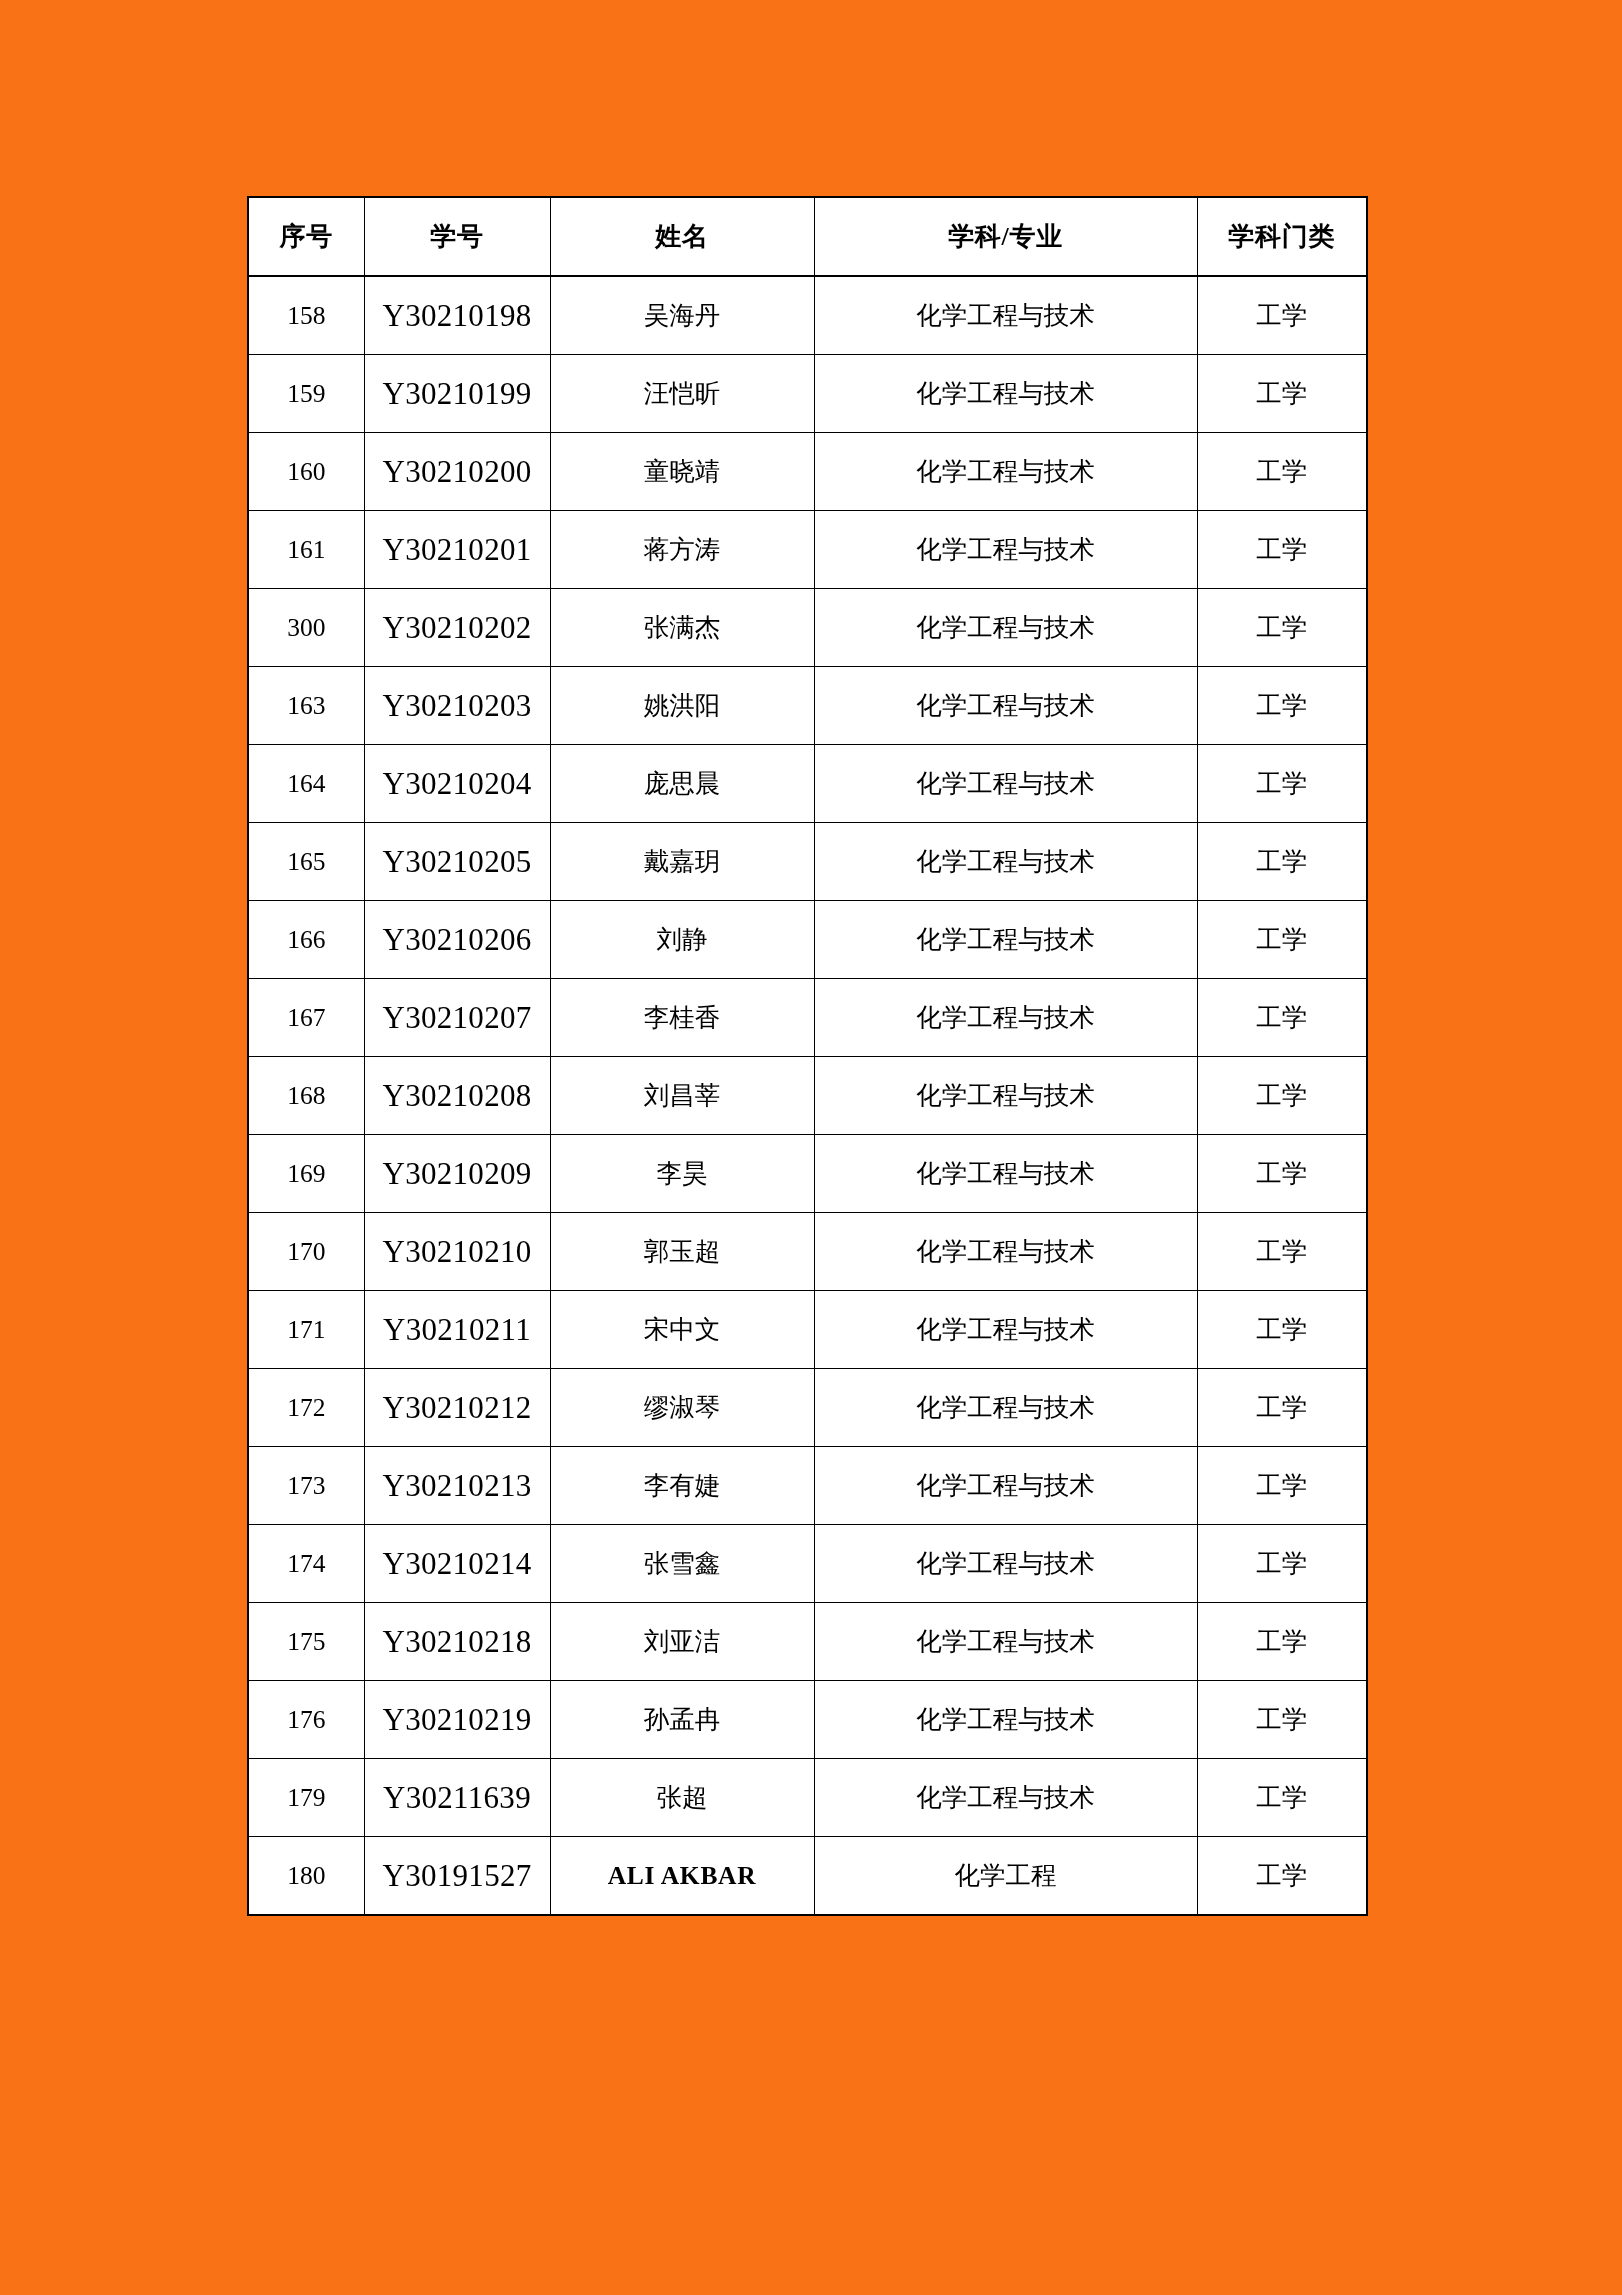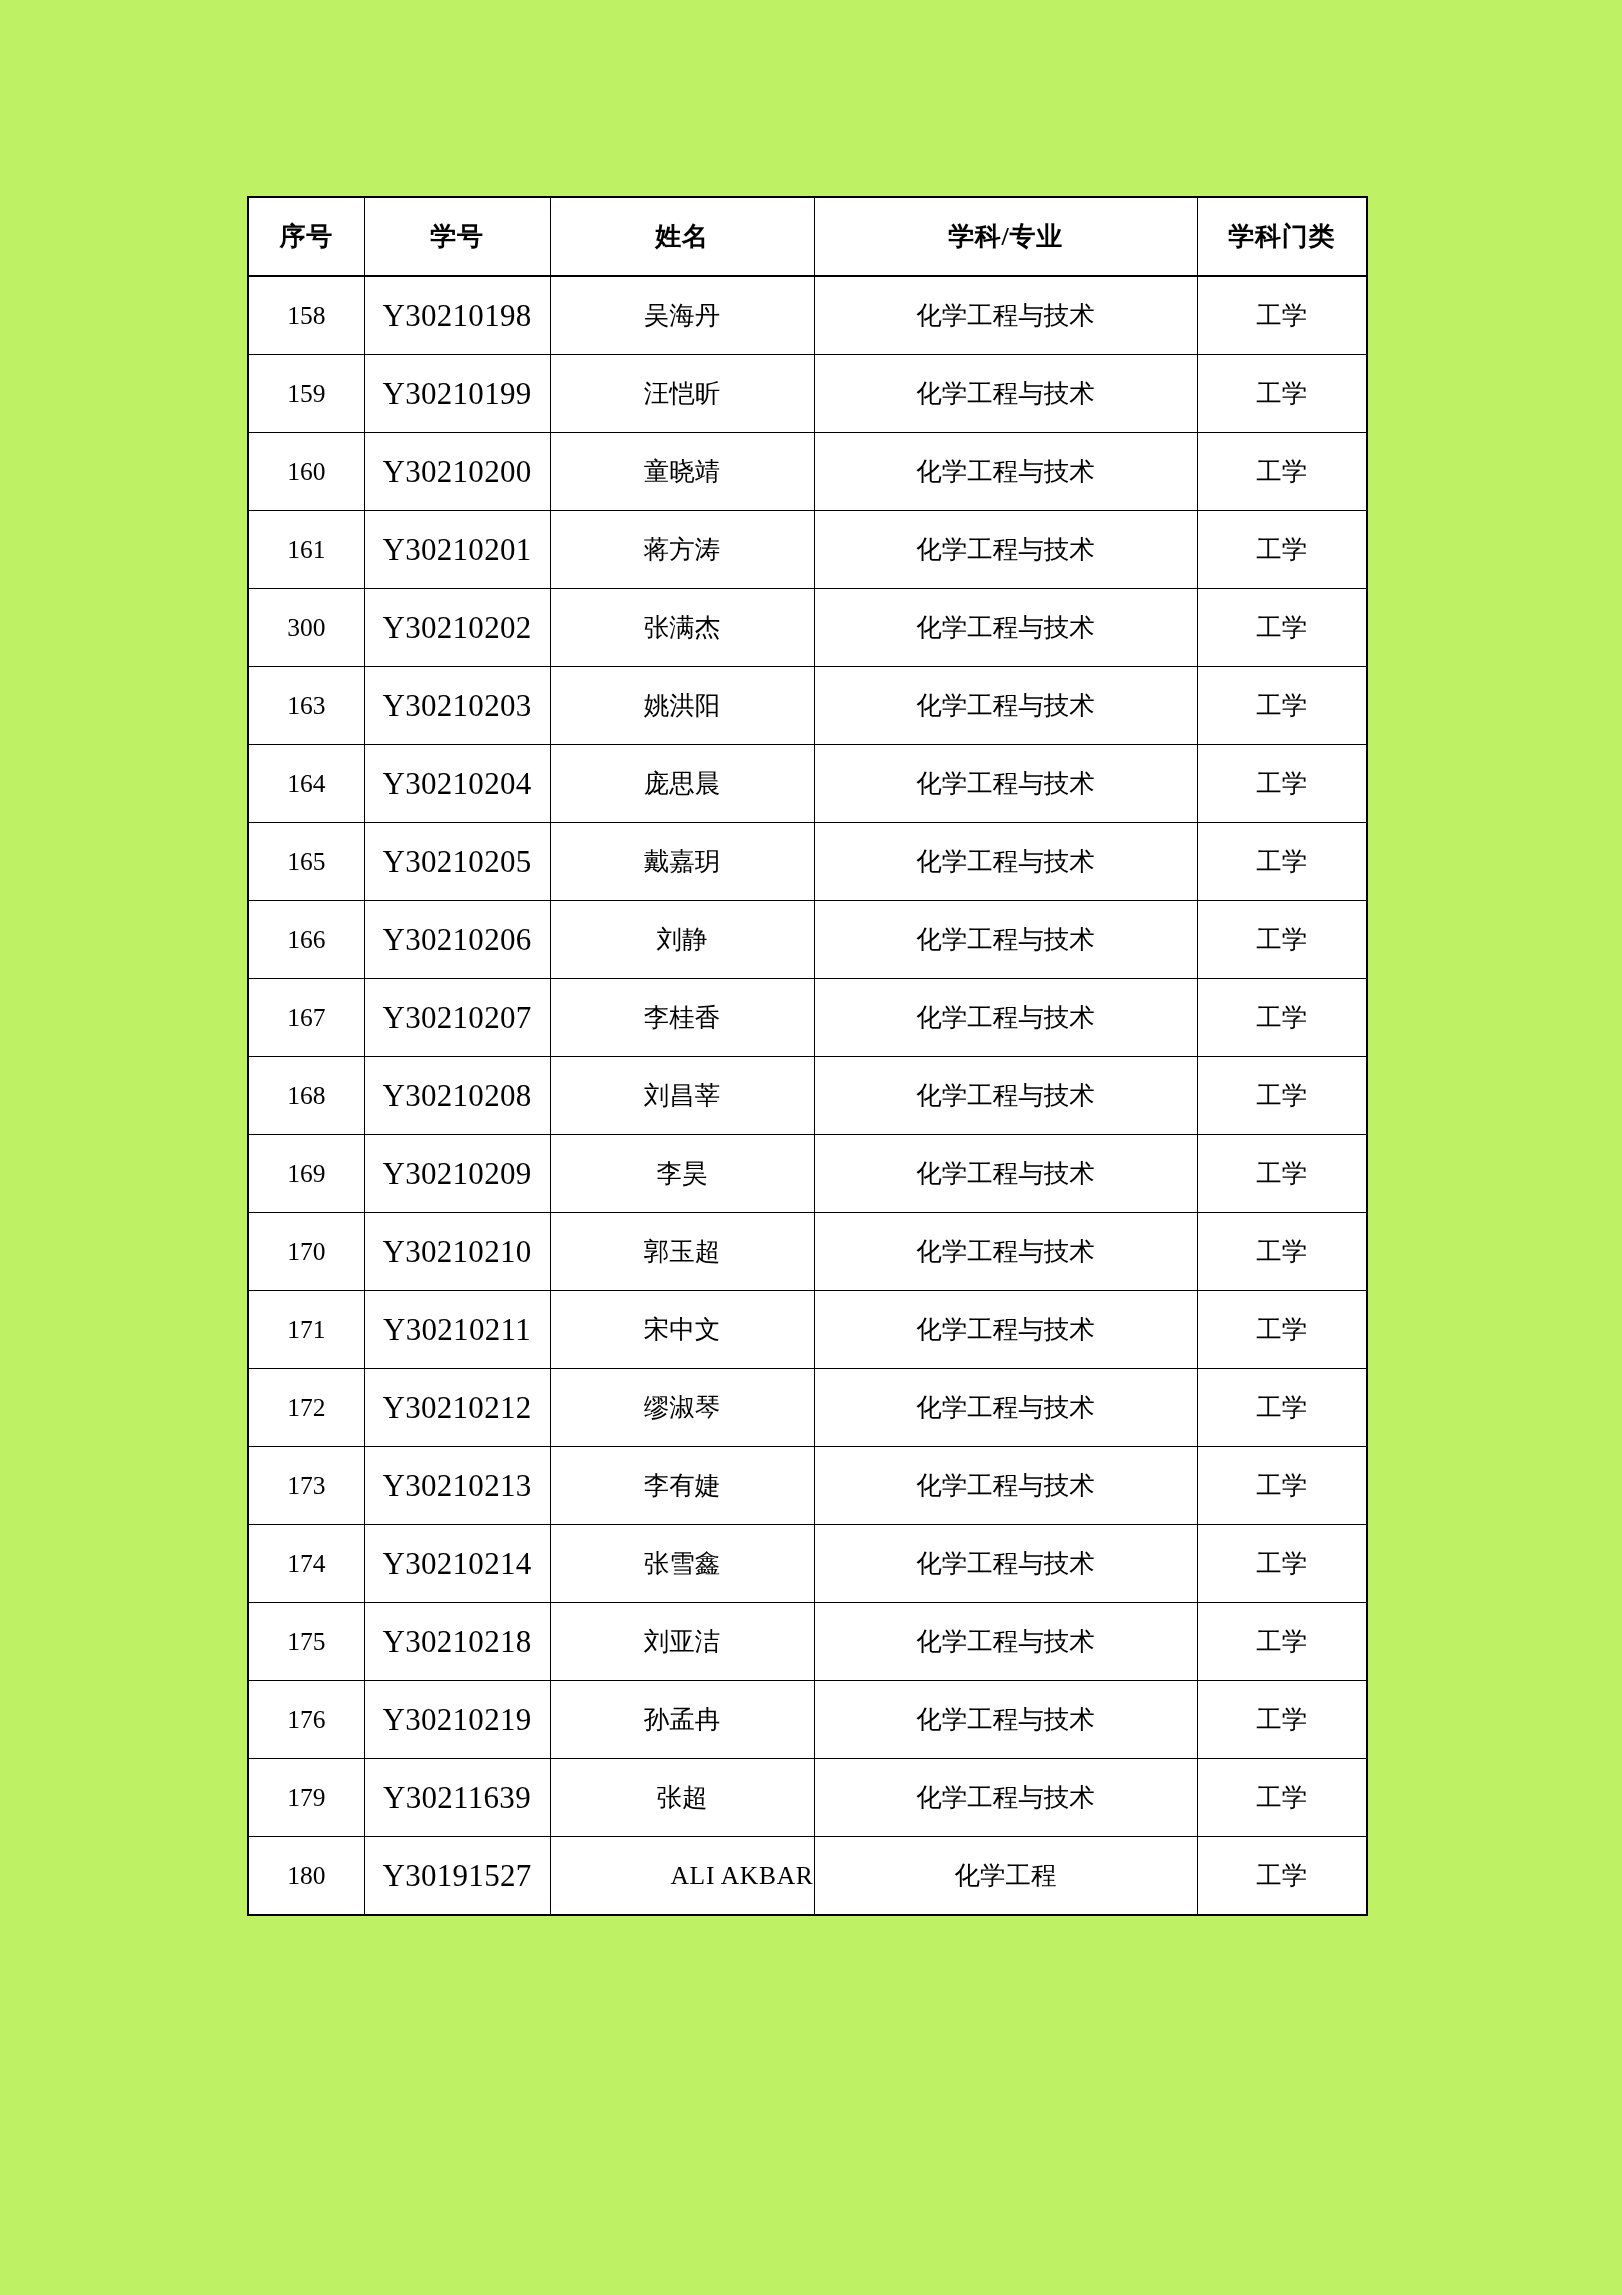--- a/index.html
+++ b/index.html
@@ -12,21 +12,21 @@
     height: 2295px;
     font-family: "Liberation Serif", "DejaVu Serif", serif;
     color: #000000;
     -webkit-font-smoothing: antialiased;
   }
 
   .page {
     position: relative;
     width: 1623px;
     height: 2295px;
-    background: #bef264;
+    background: #f97316;
     overflow: hidden;
   }
 
   
   .roster-table {
     position: absolute;
     left: 247px;
     top: 196px;
     width: 1120px;
     border-collapse: collapse;
@@ -62,23 +62,22 @@
   }
 
   
   .roster-table tbody td.cell-id {
     font-size: 31px;
     letter-spacing: 0.3px;
   }
 
   
   .roster-table tbody td.cell-name.latin-name {
-    font-weight: normal;
+    font-weight: bold;
     letter-spacing: 0.7px;
-    text-align: right;
   }
 
   
   .roster-table {
     border: 2px solid #000000;
   }
   .roster-table thead th {
     border-bottom-width: 2px;
   }
 </style>

